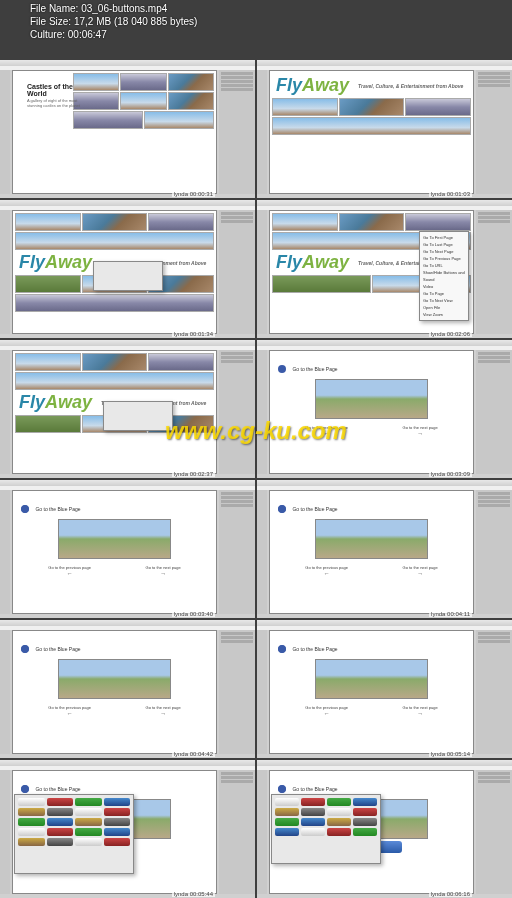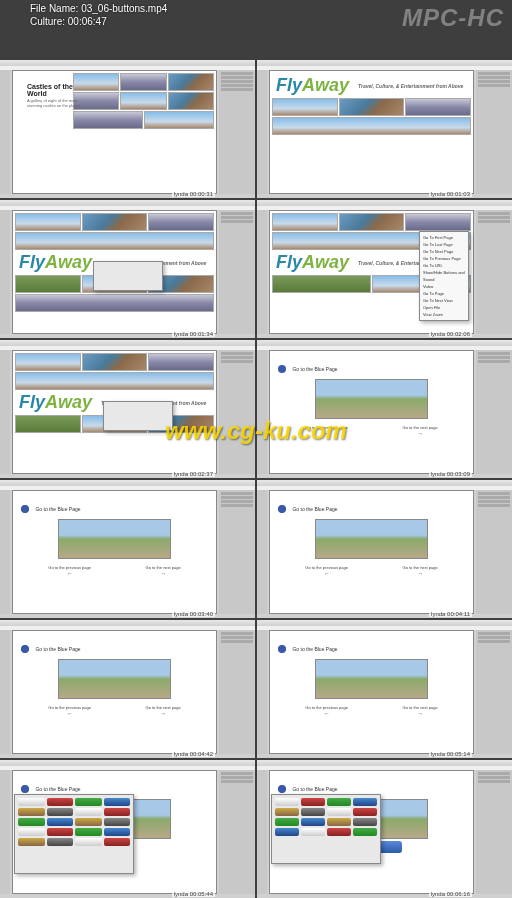--- a/index.html
+++ b/index.html
@@ -59,23 +59,23 @@
 
 .context-menu { position: absolute; background: #f8f8f8; border: 1px solid #888; font-size: 4px; padding: 2px; width: 50px; box-shadow: 2px 2px 4px rgba(0,0,0,0.3); }
 .context-menu div { padding: 1px; color: #333; white-space: nowrap; overflow: hidden; }
 </style>
 </head>
 <body>
 
 <div class="header">
   <div class="fileinfo">
     <div><span>File Name:</span> <span>03_06-buttons.mp4</span></div>
+    <div><span>File Size:</span> <span>17,2 MB (18 040 885 bytes)</span></div>
     <div><span>Culture:</span> <span>00:06:47</span></div>
   </div>
-  <div class="logo">MPC-HC</div>
 </div>
 
 <div class="watermark">www.cg-ku.com</div>
 
 <div class="grid">
 
   <div class="thumb">
     <div class="win-chrome"></div>
     <div class="menu-bar"></div>
     <div class="ltools"></div>

